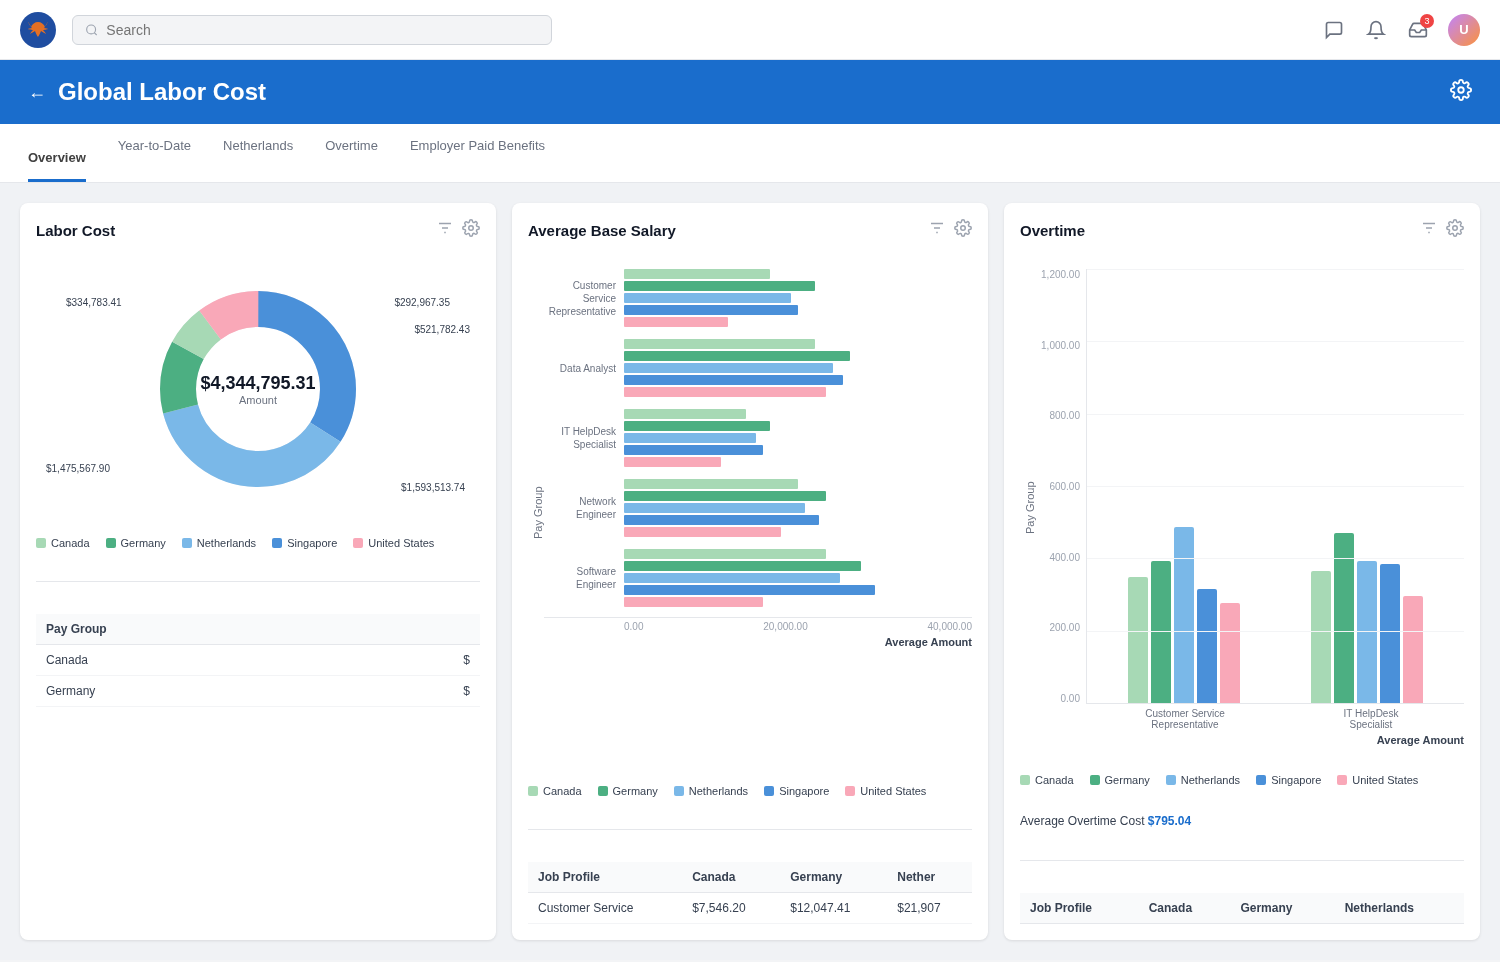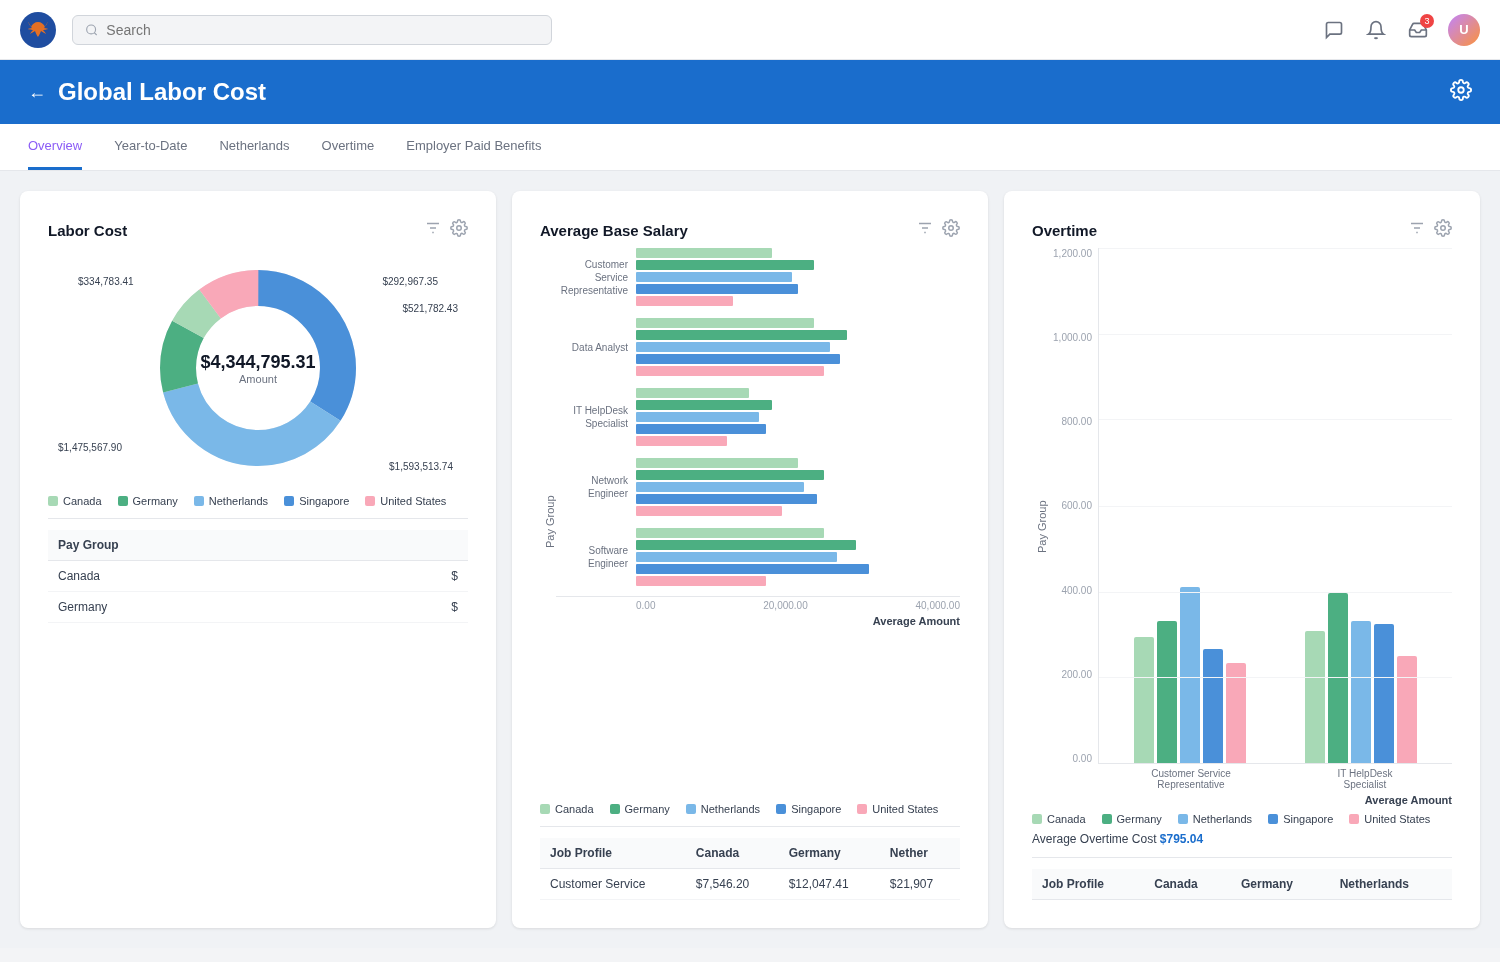--- a/index.html
+++ b/index.html
@@ -89,44 +89,45 @@
     }
     .tab {
       padding: 14px 0;
       font-size: 13px;
       color: #6b7280;
       cursor: pointer;
       border-bottom: 3px solid transparent;
       white-space: nowrap;
     }
     .tab.active {
-      color: #8b5cf6;
+      color: #404040;
       border-bottom-color: #1a6dcc;
-      font-weight: 400;
+      font-weight: 700;
+      margin-top: 12px;
     }
 
     
     .main-content {
       padding: 20px;
       display: flex;
       gap: 16px;
       background: #f0f2f5;
       min-height: calc(100vh - 185px);
     }
 
     
     .card {
       background: #fff;
       border-radius: 8px;
       box-shadow: 0 1px 3px rgba(0,0,0,0.1);
       flex: 1;
-      padding: 28px;
+      padding: 16px;
       display: flex;
       flex-direction: column;
-      gap: 7px;
+      gap: 28px;
       min-width: 0;
     }
     .card-header {
       display: flex;
       align-items: center;
       justify-content: space-between;
     }
     .card-title {
       font-size: 15px;
       font-weight: 600;

